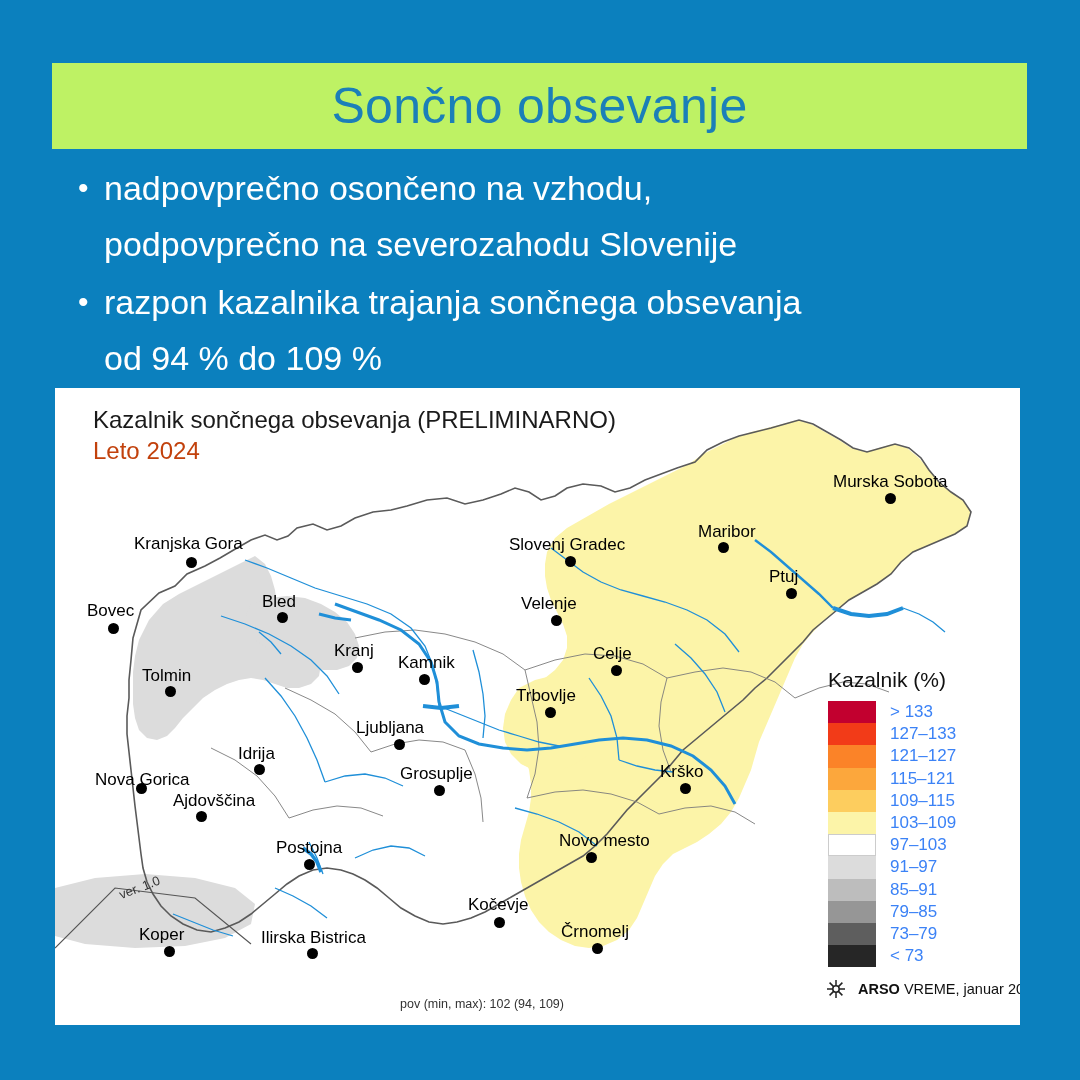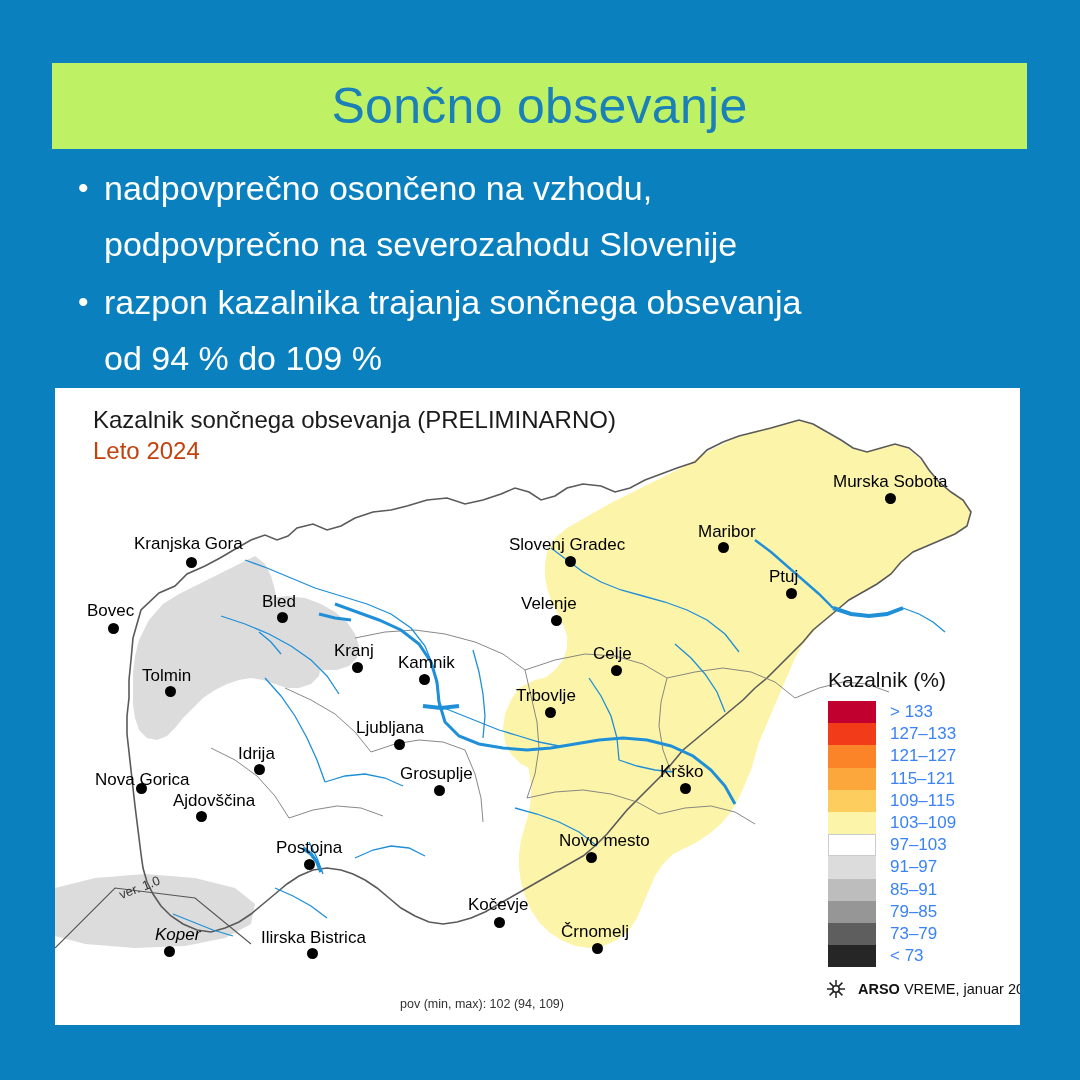--- a/index.html
+++ b/index.html
@@ -255,21 +255,21 @@
       <div class="city-label" style="left: 183px; top: 356px;">Idrija</div>
       <div class="city-dot" style="left: 199px; top: 376px;"></div>
       <div class="city-label" style="left: 40px; top: 374px; margin-top: 8px;">Nova Gorica</div>
       <div class="city-dot" style="left: 81px; top: 395px;"></div>
       <div class="city-label" style="left: 118px; top: 403px;">Ajdovščina</div>
       <div class="city-dot" style="left: 141px; top: 423px;"></div>
       <div class="city-label" style="left: 345px; top: 376px;">Grosuplje</div>
       <div class="city-dot" style="left: 379px; top: 397px;"></div>
       <div class="city-label" style="left: 221px; top: 450px;">Postojna</div>
       <div class="city-dot" style="left: 249px; top: 471px;"></div>
-      <div class="city-label" style="left: 100px; top: 537px; font-style: italic;">Koper</div>
+      <div class="city-label" style="left: 84px; top: 537px;">Koper</div>
       <div class="city-dot" style="left: 109px; top: 558px;"></div>
       <div class="city-label" style="left: 206px; top: 540px;">Ilirska Bistrica</div>
       <div class="city-dot" style="left: 252px; top: 560px;"></div>
       <div class="city-label" style="left: 413px; top: 507px;">Kočevje</div>
       <div class="city-dot" style="left: 439px; top: 529px;"></div>
       <div class="city-label" style="left: 506px; top: 534px;">Črnomelj</div>
       <div class="city-dot" style="left: 537px; top: 555px;"></div>
       <div class="city-label" style="left: 504px; top: 443px;">Novo mesto</div>
       <div class="city-dot" style="left: 531px; top: 464px;"></div>
       <div class="city-label" style="left: 605px; top: 374px; text-align: center;">Krško</div>

